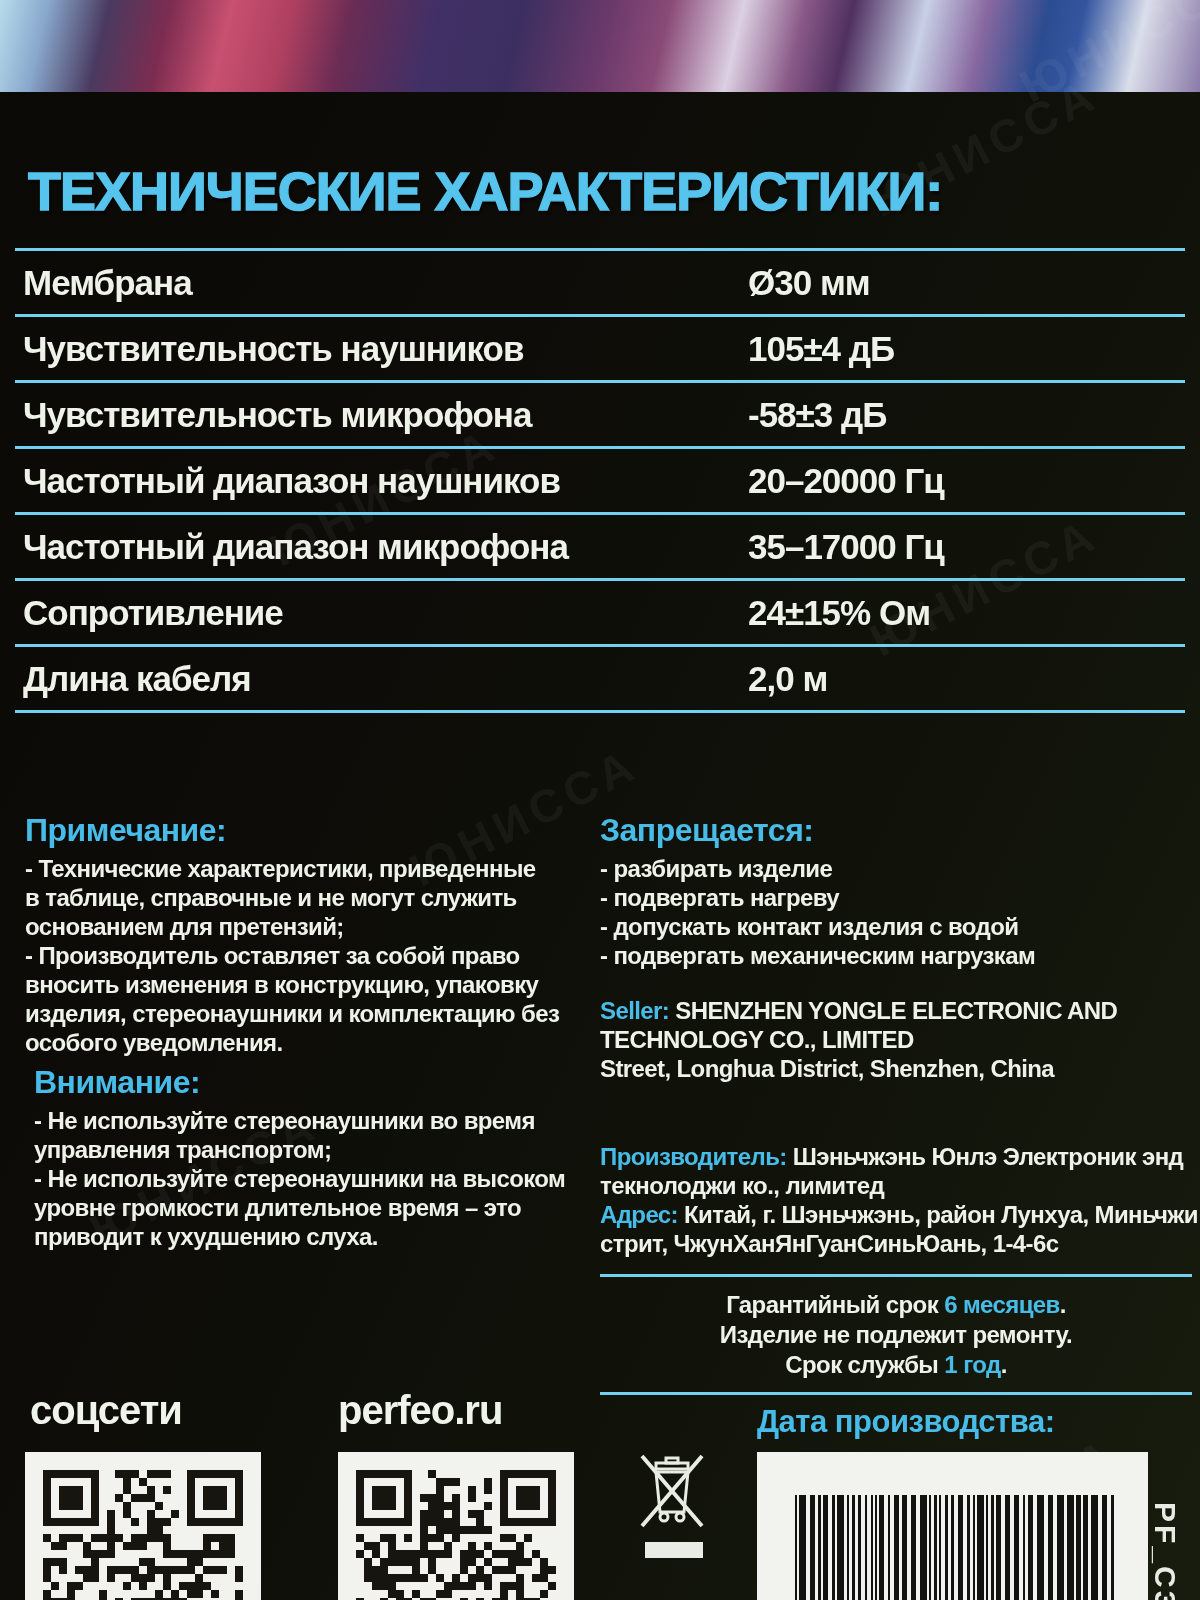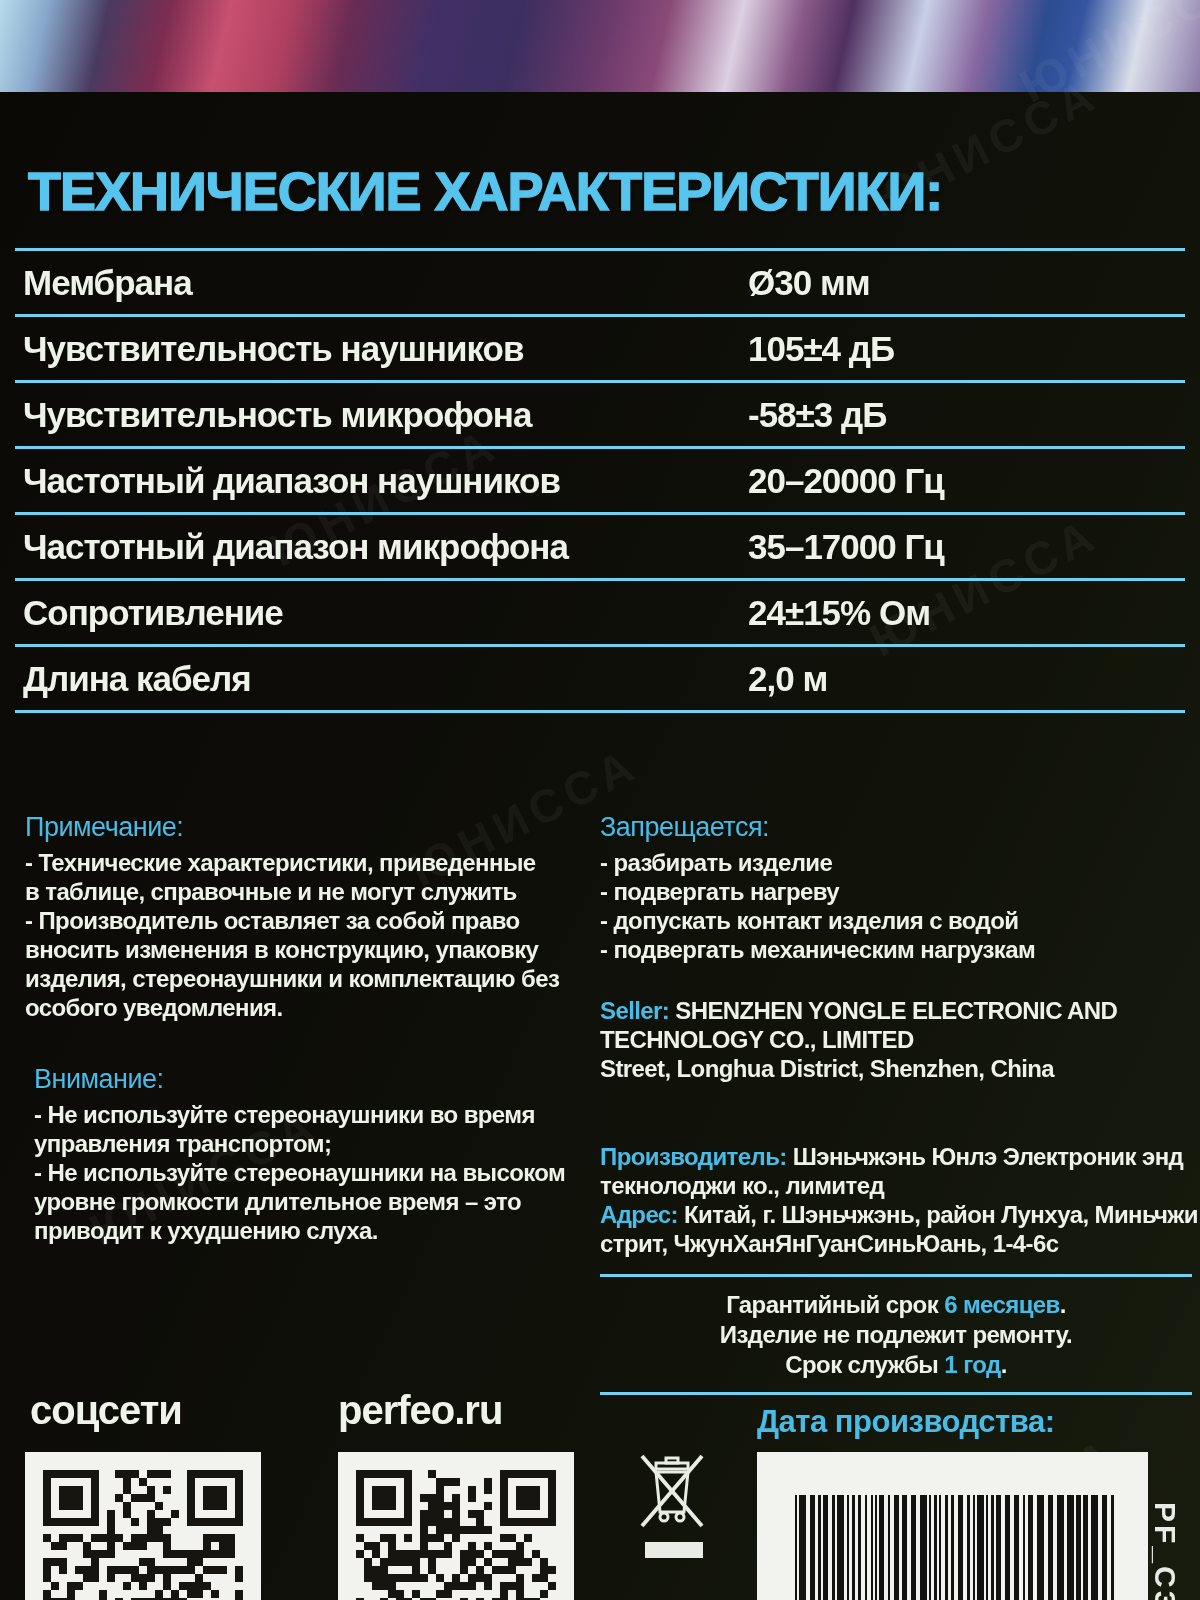--- a/index.html
+++ b/index.html
@@ -28,21 +28,21 @@
   }
   .spec-table{position:absolute;left:15px;top:248px;width:1170px;border-top:3px solid #72d0f0;}
   .spec-row{position:relative;height:63px;border-bottom:3px solid #72d0f0;}
   .spec-label,.spec-value{
     position:absolute;top:50%;transform:translateY(-50%);
     font-size:35px;font-weight:bold;letter-spacing:-1px;white-space:nowrap;color:#eef2e8;
   }
   .spec-label{left:8px;text-align:right;}
   .spec-value{left:733px;}
   .block{position:absolute;}
-  .note-heading{font-size:27px;font-weight:normal;color:#47bce8;margin-bottom:5px;letter-spacing:-0.5px;}
+  .note-heading{font-size:32px;font-weight:bold;color:#47bce8;margin-bottom:5px;letter-spacing:-0.5px;}
   .tline{font-size:24px;line-height:29px;font-weight:bold;letter-spacing:-0.6px;white-space:nowrap;}
   .tline .accent{color:#47bce8;}
   .warranty{
     left:600px;top:1274px;width:592px;
     border-top:3px solid #72d0f0;border-bottom:3px solid #72d0f0;
     padding:13px 0 12px 0;
     text-align:center;
   }
   .warranty .tline{line-height:30px;}
   .footer-label{position:absolute;font-size:40px;font-weight:bold;letter-spacing:-1px;color:#f0f3ea;}
@@ -108,20 +108,21 @@
         <div class="spec-label">Длина кабеля</div>
         <div class="spec-value">2,0 м</div>
       </div>
     </div>
 
   <div class="block" style="left:25px;top:812px;width:550px;">
     <div class="note-heading">Примечание:</div>
     <div>
         <div class="tline">- Технические характеристики, приведенные</div>
         <div class="tline">в таблице, справочные и не могут служить</div>
+        <div class="tline">основанием для претензий;</div>
         <div class="tline">- Производитель оставляет за собой право</div>
         <div class="tline">вносить изменения в конструкцию, упаковку</div>
         <div class="tline">изделия, стереонаушники и комплектацию без</div>
         <div class="tline">особого уведомления.</div>
       </div>
   </div>
 
   <div class="block" style="left:34px;top:1064px;width:550px;">
     <div class="note-heading">Внимание:</div>
     <div>

